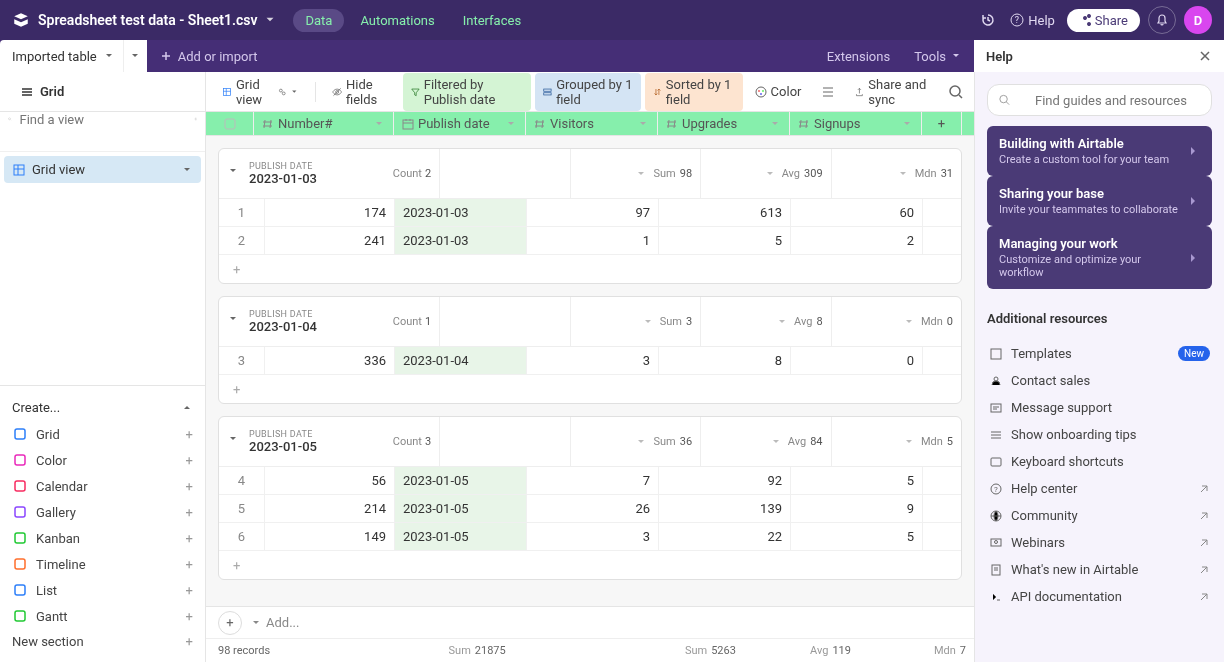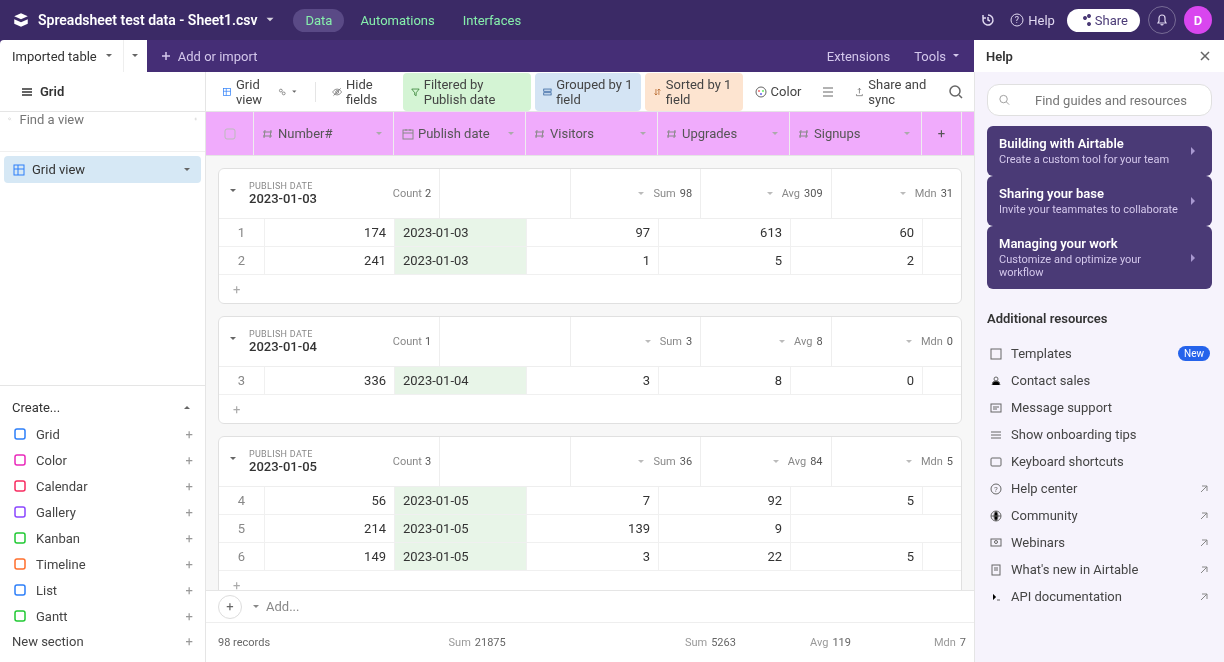--- a/index.html
+++ b/index.html
@@ -47,21 +47,21 @@
 
 .create-section{border-top:1px solid #e5e5e5;padding:8px 0}
 .create-header{display:flex;align-items:center;padding:6px 12px;font-size:13px;color:#333;cursor:pointer}
 .create-header .caret{margin-left:auto;color:#666}
 .create-item{display:flex;align-items:flex-end;gap:8px;padding:5px 12px;font-size:13px;color:#444;cursor:pointer}
 .create-item .plus{margin-left:auto;color:#999}
 .create-item .vicon{width:16px;height:16px;display:flex;align-items:center;justify-content:center}
 
 .grid-area{flex:1;display:flex;flex-direction:column;min-width:0;background:#f7f7f7}
 .grid-scroll{flex:1;overflow:auto;padding:0 0 0 0}
-.col-header{display:flex;height:44px;background:#f0abfc;border-bottom:1px solid #e5e5e5;position:sticky;top:0;z-index:5}
+.col-header{display:flex;height:24px;background:#86efac;border-bottom:1px solid #e5e5e5;position:sticky;top:0;z-index:5}
 .col-header .cell{border-right:1px solid #eee;display:flex;align-items:center;padding:0 8px;color:#555;font-size:13px;gap:4px}
 .col-header .cell .chev{margin-left:auto;color:#aaa}
 .c-chk{width:48px;justify-content:center}
 .c-num{width:140px}
 .c-date{width:132px}
 .c-vis{width:132px}
 .c-sign{width:132px}
 .c-upg{width:132px}
 .c-add{width:40px;justify-content:center;color:#888}
 
@@ -88,21 +88,21 @@
 .rc-num{width:130px;justify-content:flex-end}
 .rc-date{width:132px;background:#e8f5e8}
 .rc-vis{width:132px;justify-content:flex-end}
 .rc-sign{width:132px;justify-content:flex-end}
 .rc-upg{width:132px;justify-content:flex-end}
 .row-add{display:flex;height:28px;align-items:center;padding-left:14px;color:#aaa;cursor:pointer}
 
 .footer-row{height:32px;display:flex;align-items:center;border-top:1px solid #e5e5e5;background:#fff;padding:0 12px}
 .footer-row .add-btn{width:24px;height:24px;border:1px solid #ddd;border-radius:50%;display:flex;align-items:center;justify-content:center;margin-right:8px;cursor:pointer;color:#666}
 .footer-row .add-text{color:#888;font-size:13px}
-.summary-row{height:40px;display:flex;align-items:center;background:#fff;border-top:1px solid #eee;font-size:11px}
+.summary-row{height:24px;display:flex;align-items:center;background:#fff;border-top:1px solid #eee;font-size:11px}
 .summary-row .rec{width:176px;padding-left:12px;color:#666}
 .summary-row .scell{display:flex;justify-content:flex-end;padding-right:8px;gap:4px;color:#666}
 .summary-row .scell .lbl{color:#999}
 
 .help-panel{width:250px;background:#f6f3fc;border-left:1px solid #e5e5e5;padding:12px;display:flex;flex-direction:column;gap:10px;overflow:auto}
 .help-search{background:#fff;border:1px solid #e0e0e0;border-radius:12px;height:32px;display:flex;align-items:center;padding:0 10px;gap:24px;color:#888}
 .help-search input{border:none;flex:1;outline:none;font-size:13px}
 .help-card{background:#4a3a76;color:#fff;border-radius:6px;padding:10px 12px;display:flex;align-items:center;cursor:pointer}
 .help-card .txt{flex:1}
 .help-card .t{font-size:13px;font-weight:600;margin-bottom:2px}
@@ -541,20 +541,21 @@
               <div class="rc rc-num">56</div>
               <div class="rc rc-date">2023-01-05</div>
               <div class="rc rc-vis">7</div>
               <div class="rc rc-sign">92</div>
               <div class="rc rc-upg">5</div>
             </div>
             <div class="row">
               <div class="rc rc-idx">5</div>
               <div class="rc rc-num">214</div>
               <div class="rc rc-date">2023-01-05</div>
+              <div class="rc rc-vis">26</div>
               <div class="rc rc-sign">139</div>
               <div class="rc rc-upg">9</div>
             </div>
             <div class="row">
               <div class="rc rc-idx">6</div>
               <div class="rc rc-num">149</div>
               <div class="rc rc-date">2023-01-05</div>
               <div class="rc rc-vis">3</div>
               <div class="rc rc-sign">22</div>
               <div class="rc rc-upg">5</div>

